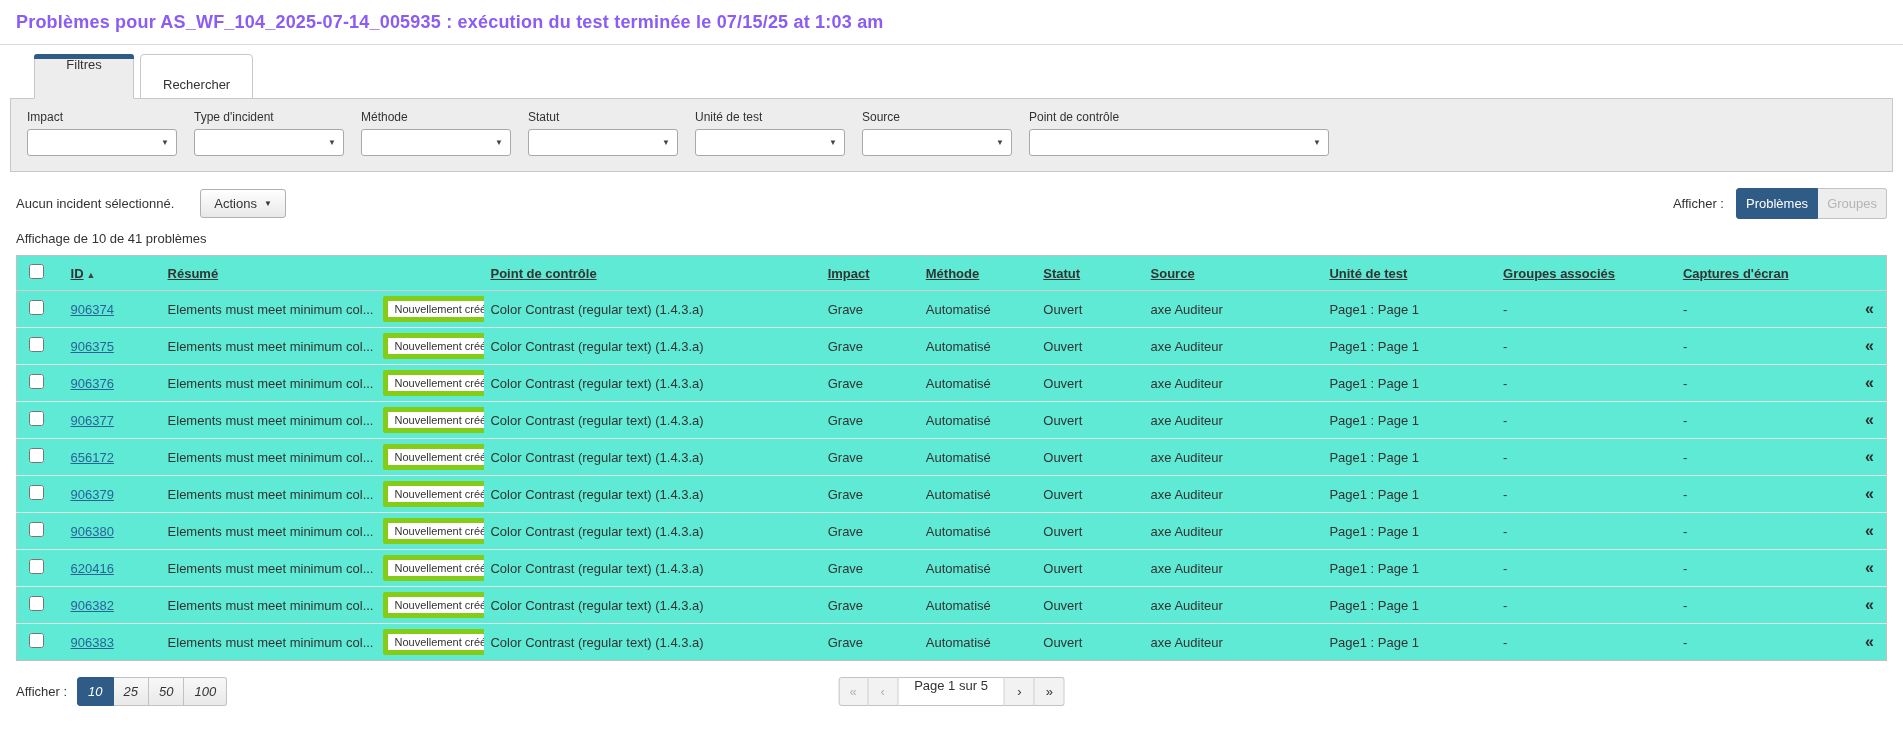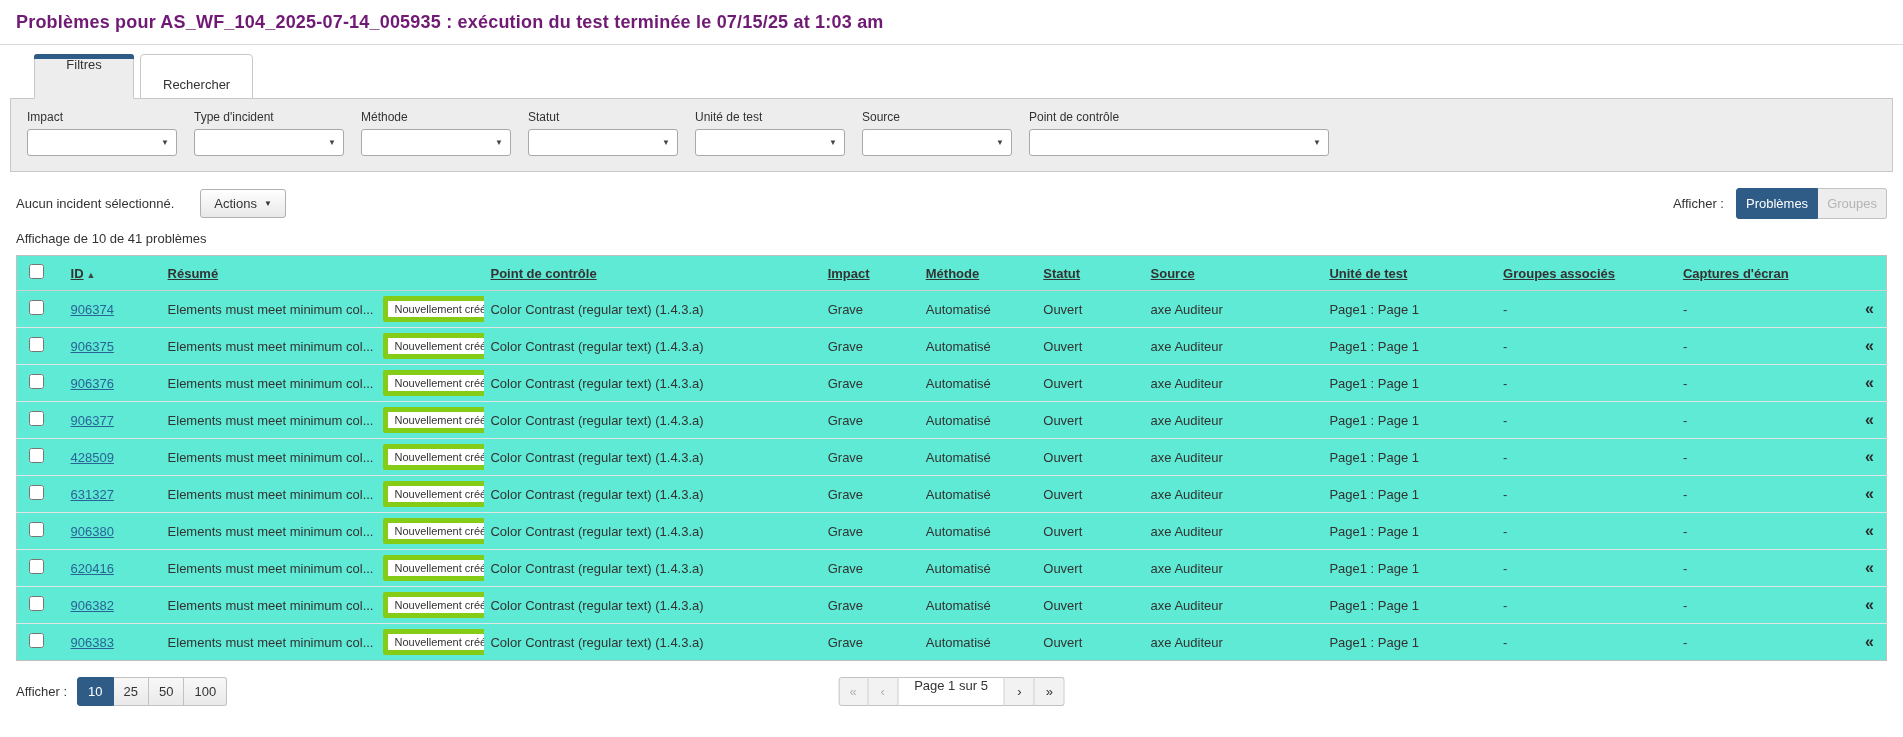--- a/index.html
+++ b/index.html
@@ -4,21 +4,21 @@
 <style>
   * { box-sizing: border-box; margin: 0; padding: 0; }
   html,body { background:#fff; }
   body {
     font-family: "Liberation Sans", "DejaVu Sans", sans-serif;
     color:#333; font-size:13px; width:1903px; height:737px; overflow:hidden;
   }
 
   
   .title-bar { padding:12px 16px 11px; border-bottom:1px solid #d9d9d9; background:#fff; }
-  .title-bar h1 { font-size:18px; font-weight:600; color:#701a75; letter-spacing:.2px; }
+  .title-bar h1 { font-size:18px; font-weight:600; color:#8b5cf6; letter-spacing:.2px; }
 
   
   .tabs { display:flex; gap:6px; margin:9px 0 0 34px; position:relative; z-index:2; }
   .tab {
     min-width:100px; padding:22px 22px 6px; text-align:center; font-size:13px;
     border:1px solid #c8c8c8; border-radius:4px 4px 0 0; background:#fff;
     cursor:pointer; margin-bottom:-1px; position:relative;
   }
   .tab.active { background:#ededed; border-bottom-color:#ededed; border-top:none; padding-top:3px; }
   .tab.active::before {
@@ -80,21 +80,21 @@
   .chev { font-size:16px; color:#2b2b2b; cursor:pointer; font-weight:bold; }
   td.chev-cell, th.chev-cell { text-align:right; padding-right:12px; }
   input[type=checkbox] { width:15px; height:15px; margin-left:6px; cursor:pointer; }
 
   
   .footer { position:relative; display:flex; align-items:center; margin:15px 16px 0; height:30px; }
   .page-size { display:flex; align-items:center; gap:10px; }
   .ps-group { display:flex; }
   .ps-btn {
     padding:6px 10px; border:1px solid #c2c2c2; border-left:none; background:linear-gradient(#f8f8f8,#e9e9e9);
-    color:#333; font-size:13px; cursor:pointer;
+    color:#333; font-size:13px; cursor:pointer;font-style:italic;
   }
   .ps-btn:first-child { border-left:1px solid #c2c2c2; border-radius:3px 0 0 3px; }
   .ps-btn:last-child { border-radius:0 3px 3px 0; }
   .ps-btn.active { background:#2e5c87; border-color:#2e5c87; color:#fff; }
   .pager { position:absolute; left:50%; transform:translateX(-50%); display:flex; }
   .pg-btn {
     min-width:30px; padding:6px 10px; text-align:center; border:1px solid #c2c2c2; border-left:none;
     background:#f2f2f2; color:#333; font-size:13px; cursor:pointer;
   }
   .pg-btn:first-child { border-left:1px solid #c2c2c2; border-radius:3px 0 0 3px; }
@@ -268,37 +268,37 @@
           <td><span>Automatisé</span></td>
           <td><span>Ouvert</span></td>
           <td><span>axe Auditeur</span></td>
           <td><span>Page1 : Page 1</span></td>
           <td><span>-</span></td>
           <td><span>-</span></td>
           <td class="chev-cell"><span class="chev">«</span></td>
         </tr>
         <tr>
           <td><input type="checkbox" style=""></td>
-          <td><span class="id-link">428509</span></td>
-          <td>
-            <span>Elements must meet minimum col...</span><span class="badge-new">Nouvellement créé</span>
-          </td>
-          <td><span>Color Contrast (regular text) (1.4.3.a)</span></td>
-          <td><span>Grave</span></td>
-          <td><span>Automatisé</span></td>
-          <td><span>Ouvert</span></td>
-          <td><span>axe Auditeur</span></td>
-          <td><span>Page1 : Page 1</span></td>
-          <td><span>-</span></td>
-          <td><span>-</span></td>
-          <td class="chev-cell"><span class="chev">«</span></td>
-        </tr>
-        <tr>
-          <td><input type="checkbox" style=""></td>
-          <td><span class="id-link">631327</span></td>
+          <td><span class="id-link">656172</span></td>
+          <td>
+            <span>Elements must meet minimum col...</span><span class="badge-new">Nouvellement créé</span>
+          </td>
+          <td><span>Color Contrast (regular text) (1.4.3.a)</span></td>
+          <td><span>Grave</span></td>
+          <td><span>Automatisé</span></td>
+          <td><span>Ouvert</span></td>
+          <td><span>axe Auditeur</span></td>
+          <td><span>Page1 : Page 1</span></td>
+          <td><span>-</span></td>
+          <td><span>-</span></td>
+          <td class="chev-cell"><span class="chev">«</span></td>
+        </tr>
+        <tr>
+          <td><input type="checkbox" style=""></td>
+          <td><span class="id-link">906379</span></td>
           <td>
             <span>Elements must meet minimum col...</span><span class="badge-new">Nouvellement créé</span>
           </td>
           <td><span>Color Contrast (regular text) (1.4.3.a)</span></td>
           <td><span>Grave</span></td>
           <td><span>Automatisé</span></td>
           <td><span>Ouvert</span></td>
           <td><span>axe Auditeur</span></td>
           <td><span>Page1 : Page 1</span></td>
           <td><span>-</span></td>

